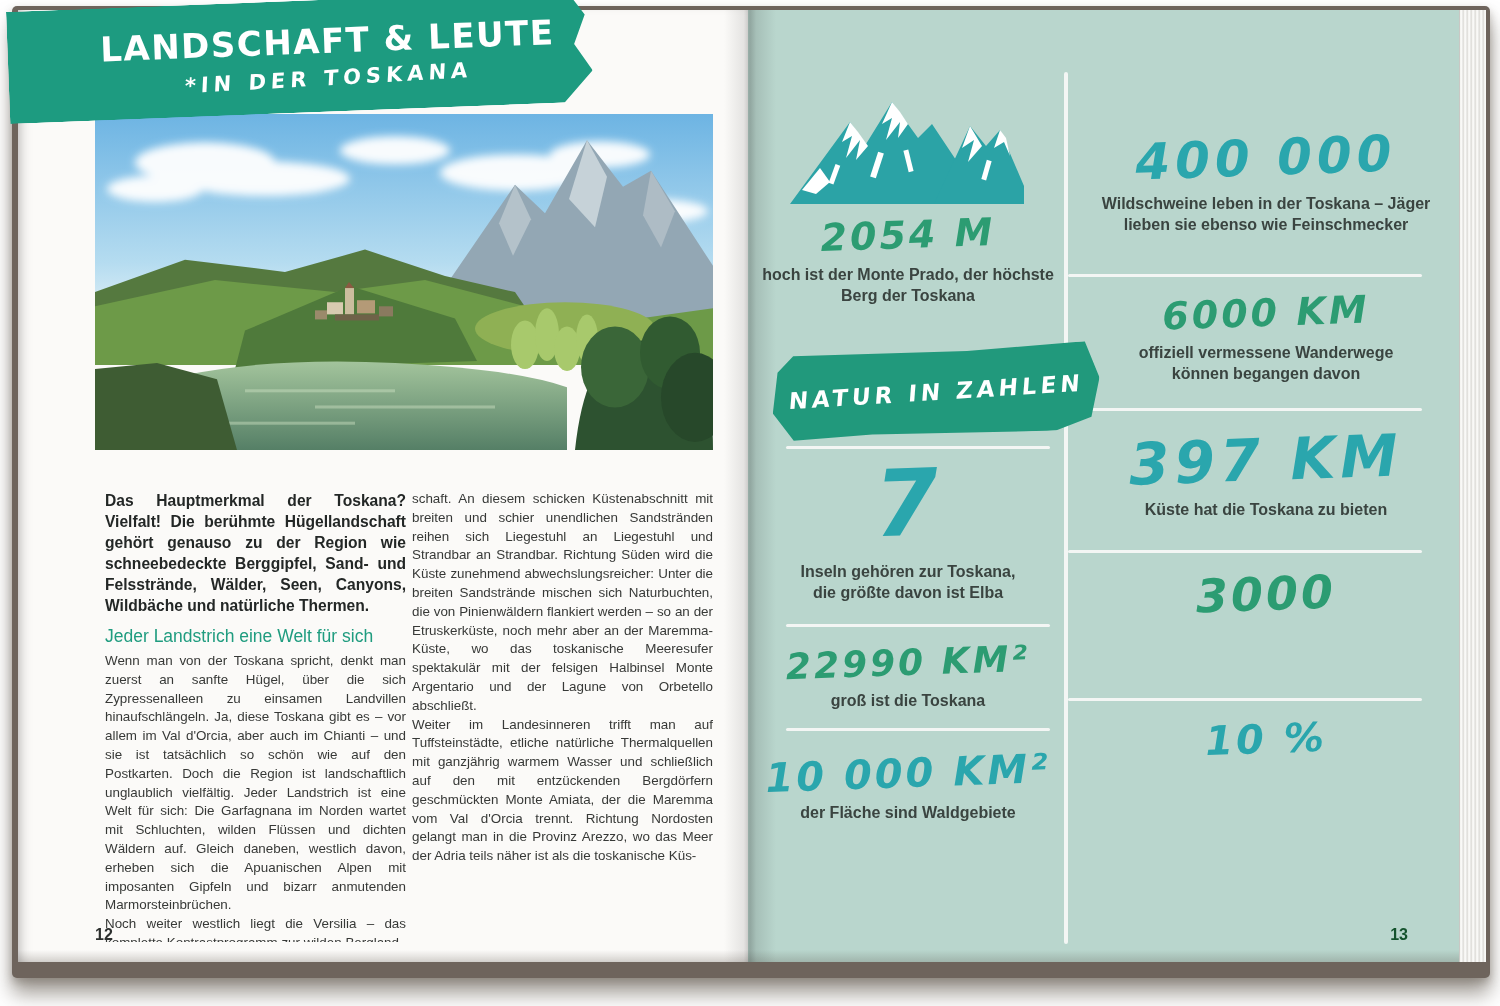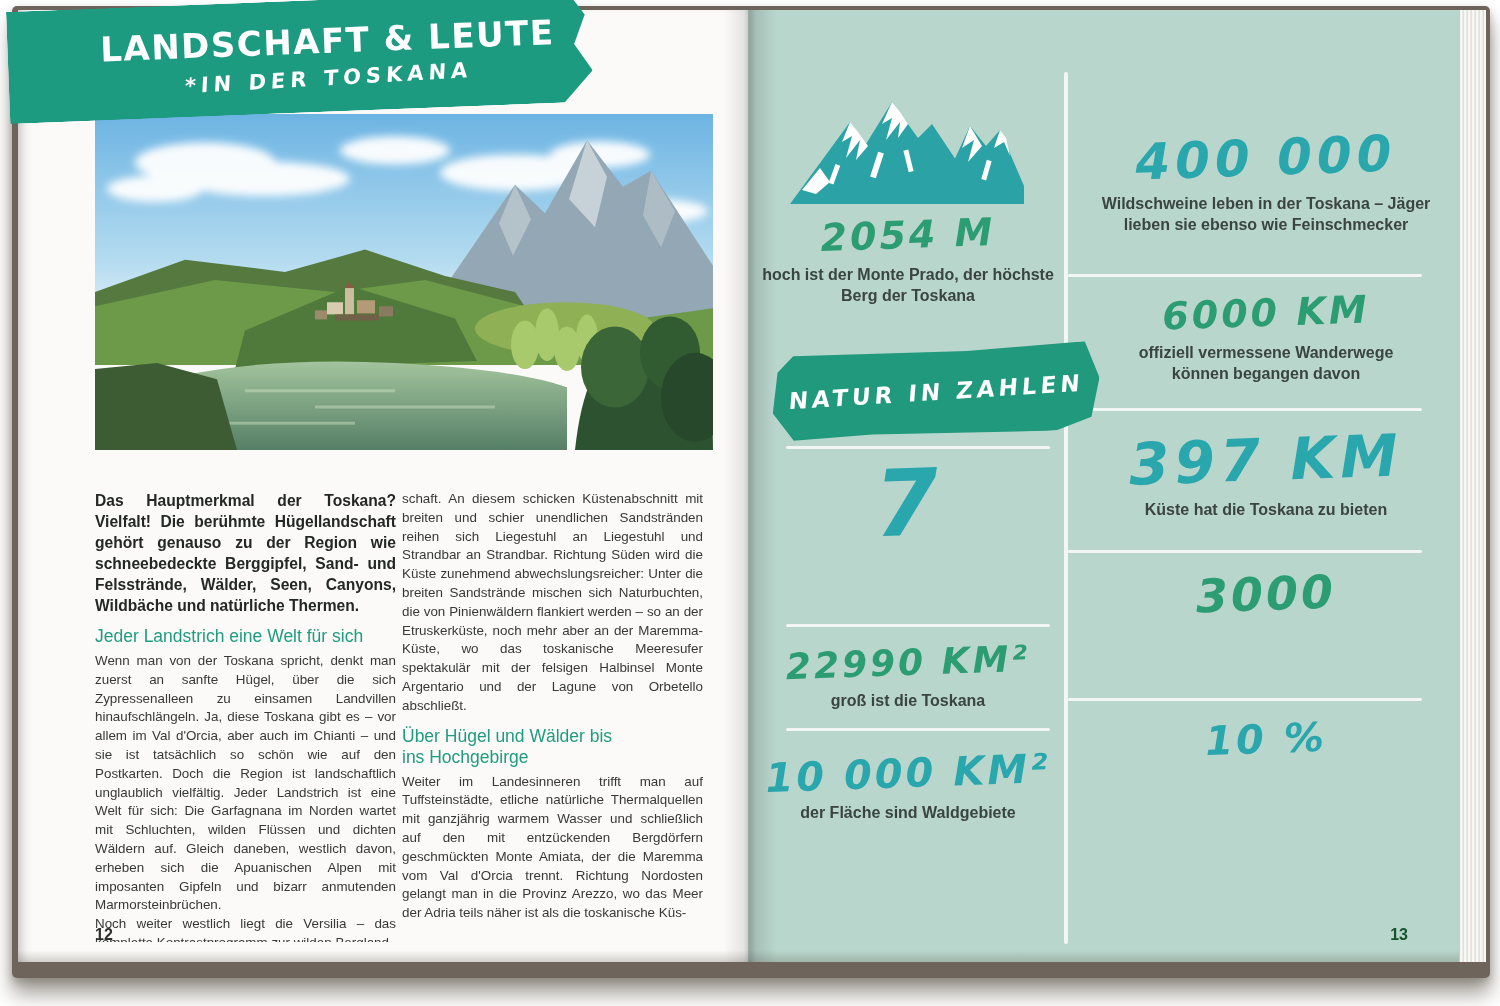--- a/index.html
+++ b/index.html
@@ -51,21 +51,21 @@
     transform:skewX(-6deg) rotate(-1deg);margin-top:6px;padding-left:56px;
   }
   .photo{position:absolute;left:77px;top:104px;width:618px;height:336px;overflow:hidden;z-index:2;}
   .photo svg{display:block;width:100%;height:100%;}
   .photo-caption{
     position:absolute;left:410px;top:418px;width:292px;z-index:3;
     background:#ffffff;padding:6px 9px 7px 9px;
     font-size:13.5px;line-height:18px;font-style:italic;font-weight:600;color:#2b2b29;
     white-space:pre-line;
   }
-  .cols{position:absolute;left:77px;top:480px;width:618px;height:452px;display:flex;gap:6px;z-index:2;}
+  .cols{position:absolute;left:77px;top:480px;width:618px;height:452px;display:flex;gap:6px;z-index:2;justify-content:flex-end;}
   .col{width:301px;overflow:hidden;}
   .lead{
     margin:0 0 10px 0;font-size:15.6px;line-height:21px;font-weight:bold;color:#232726;
     text-align:justify;
   }
   .subhead{margin:0 0 5px 0;font-size:17.5px;line-height:21px;font-weight:normal;color:#1f9c7f;}
   .subhead.sh2{white-space:pre-line;margin-top:10px;}
   .bodytext{margin:0;font-size:13.4px;line-height:18.8px;color:#37393itu7;text-align:justify;color:#373937;}
   .pagenum{position:absolute;bottom:18px;font-size:16px;font-weight:bold;color:#2c2f2e;z-index:4;margin-top:31px;}
   .pagenum.pn-left{left:77px;}
@@ -179,22 +179,20 @@
 
     <div class="cols">
       <div class="col">
         <p class="lead">Das Hauptmerkmal der Toskana? Vielfalt! Die berühmte Hügellandschaft gehört genauso zu der Region wie schneebedeckte Berggipfel, Sand- und Felsstrände, Wälder, Seen, Canyons, Wildbäche und natürliche Thermen.</p>
         <h3 class="subhead">Jeder Landstrich eine Welt für sich</h3>
         <p class="bodytext">Wenn man von der Toskana spricht, denkt man zuerst an sanfte Hügel, über die sich Zypressenalleen zu einsamen Landvillen hinaufschlängeln. Ja, diese Toskana gibt es – vor allem im Val d'Orcia, aber auch im Chianti – und sie ist tatsächlich so schön wie auf den Postkarten. Doch die Region ist landschaftlich unglaublich vielfältig. Jeder Landstrich ist eine Welt für sich: Die Garfagnana im Norden wartet mit Schluchten, wilden Flüssen und dichten Wäldern auf. Gleich daneben, westlich davon, erheben sich die Apuanischen Alpen mit imposanten Gipfeln und bizarr anmutenden Marmorsteinbrüchen.</p>
         <p class="bodytext">Noch weiter westlich liegt die Versilia – das komplette Kontrastprogramm zur wilden Bergland-</p>
       </div>
       <div class="col">
         <p class="bodytext">schaft. An diesem schicken Küstenabschnitt mit breiten und schier unendlichen Sandstränden reihen sich Liegestuhl an Liegestuhl und Strandbar an Strandbar. Richtung Süden wird die Küste zunehmend abwechslungsreicher: Unter die breiten Sandstrände mischen sich Naturbuchten, die von Pinienwäldern flankiert werden – so an der Etruskerküste, noch mehr aber an der Maremma-Küste, wo das toskanische Meeresufer spektakulär mit der felsigen Halbinsel Monte Argentario und der Lagune von Orbetello abschließt.</p>
-        <h3 class="subhead sh2">Über Hügel und Wälder bis
-ins Hochgebirge</h3>
         <p class="bodytext">Weiter im Landesinneren trifft man auf Tuffsteinstädte, etliche natürliche Thermalquellen mit ganzjährig warmem Wasser und schließlich auf den mit entzückenden Bergdörfern geschmückten Monte Amiata, der die Maremma vom Val d'Orcia trennt. Richtung Nordosten gelangt man in die Provinz Arezzo, wo das Meer der Adria teils näher ist als die toskanische Küs-</p>
       </div>
     </div>
 
     <div class="pagenum pn-left">12</div>
   </div>
 
   <div class="page page-right">
 
     <svg class="mountain-icon" viewBox="0 0 240 112">
@@ -222,20 +220,22 @@
     </div>
 
     <div class="nz-banner">
       <div class="nz-label">NATUR IN ZAHLEN</div>
     </div>
 
     <div class="hdiv" style="left:38px;top:436px;width:264px;"></div>
 
     <div class="stat" style="left:10px;top:446px;width:300px;">
       <div class="num teal" style="font-size:92px;">7</div>
+      <div class="stat-caption">Inseln gehören zur Toskana,
+die größte davon ist Elba</div>
     </div>
 
     <div class="hdiv" style="left:38px;top:614px;width:264px;"></div>
 
     <div class="stat" style="left:10px;top:634px;width:300px;">
       <div class="num green" style="font-size:36px;">22990 KM²</div>
       <div class="stat-caption">groß ist die Toskana</div>
     </div>
 
     <div class="hdiv" style="left:38px;top:718px;width:264px;"></div>

